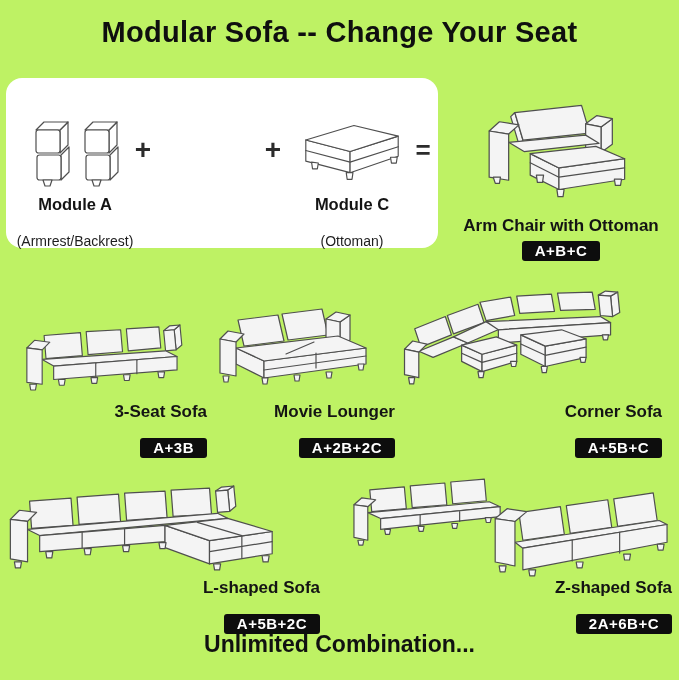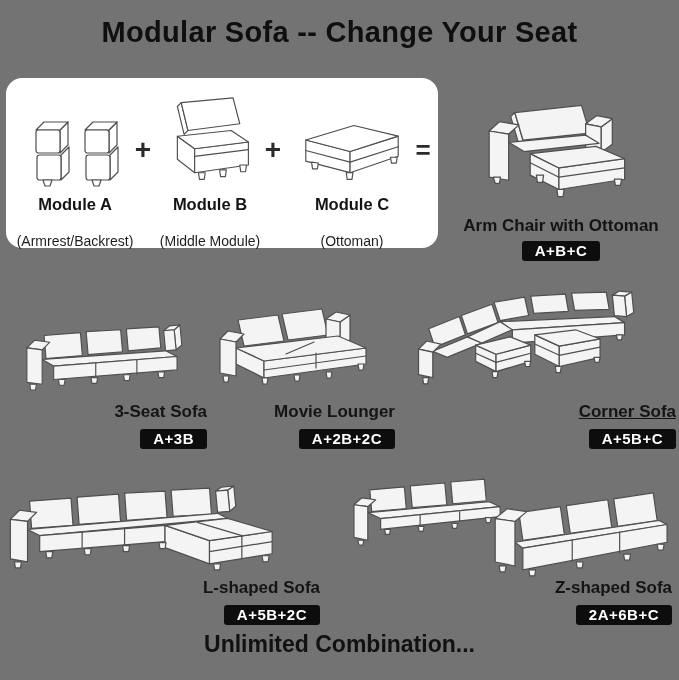--- a/index.html
+++ b/index.html
@@ -1,19 +1,19 @@
 <!DOCTYPE html>
 <html><head>
 <meta charset="utf-8">
 <style>
   html,body{margin:0;padding:0;}
   .canvas{
     position:relative;
     width:679px;height:680px;
-    background:#737373;
+    background:#bef264;
     font-family:"Liberation Sans", sans-serif;
     color:#141414;
     overflow:hidden;
   }
   .title{
     position:absolute;top:16px;left:0;width:100%;
     text-align:center;font-size:29px;font-weight:bold;
     letter-spacing:.3px;color:#0f0f0f;margin:0;
   }
   .modules-panel{
@@ -42,27 +42,27 @@
     display:inline-block;background:#0d0d0d;color:#ffffff;
     font-size:15px;font-weight:bold;letter-spacing:.5px;
     padding:2px 13px;border-radius:3px;line-height:16px;
   }
   .result-badge{margin-top:5px;}
   .combo{position:absolute;text-align:right;}
   .combo-row2 .art-box{height:94px;}
   .combo-row3 .art-box{height:108px;}
   .combo-3seat{left:17px;top:298px;width:190px;}
   .combo-movie{left:205px;top:298px;width:190px;}
-  .combo-corner{left:414px;top:298px;width:262px;text-decoration:underline;}
+  .combo-corner{left:400px;top:298px;width:262px;}
   .combo-l{left:5px;top:470px;width:315px;}
   .combo-z{left:350px;top:470px;width:322px;}
   .combo-row2 .combo-label{margin-top:10px;}
   .combo-row3 .combo-label{margin-top:0;}
   .combo-label{font-size:17px;font-weight:bold;line-height:20px;}
-  .combo-badge{margin-top:7px;}
+  .combo-badge{margin-top:16px;}
   .footer{
     position:absolute;top:631px;left:0;width:100%;
     text-align:center;font-size:23px;font-weight:bold;color:#111;
   }
   svg.art{display:block;}
   svg.art path, svg.art rect{
     fill:#f4f4f4;stroke:#4f4f4f;stroke-width:1.2;
     stroke-linejoin:round;stroke-linecap:round;
   }
   svg.art.on-white path, svg.art.on-white rect{fill:#ffffff;}
@@ -97,37 +97,20 @@
             <path d="M14,72 l2,6 h5 l2,-6 z"></path>
           </g>
         </svg>
       </div>
       <div class="module-name">Module A</div>
       <div class="module-sub">(Armrest/Backrest)</div>
     </div>
 
     <div class="op plus-1">+</div>
 
-    <div class="module-col col-b">
-      <div class="art-box panel-art">
-        <svg class="art on-white" width="104" height="96" viewBox="0 0 108 100">
-          <path d="M24,9 L20,13 L27,42 L31,38 Z"></path>
-          <path d="M24,9 L78,4 L85,31 L31,38 Z"></path>
-          <path d="M20,44 L38,57 L38,82 L20,68 Z"></path>
-          <path d="M38,57 L94,50 L94,74 L38,82 Z"></path>
-          <path d="M20,44 L76,38 L94,50 L38,57 Z"></path>
-          <path class="ln" d="M38,65 L94,58"></path>
-          <path d="M42,82 l1,7 h5 l1,-7 z"></path>
-          <path d="M64,79 l1,7 h5 l1,-7 z"></path>
-          <path d="M85,74 l1,7 h5 l1,-7 z"></path>
-        </svg>
-      </div>
-      <div class="module-name">Module B</div>
-      <div class="module-sub">(Middle Module)</div>
-    </div>
 
     <div class="op plus-2">+</div>
 
     <div class="module-col col-c">
       <div class="art-box panel-art">
         <svg class="art on-white" width="108" height="77" viewBox="0 0 112 80">
           <path d="M8,28 L54,40 L54,62 L8,50 Z"></path>
           <path d="M54,40 L104,24 L104,45 L54,62 Z"></path>
           <path d="M8,28 L58,13 L104,24 L54,40 Z"></path>
           <path class="ln" d="M8,39 L54,51 L104,35"></path>

